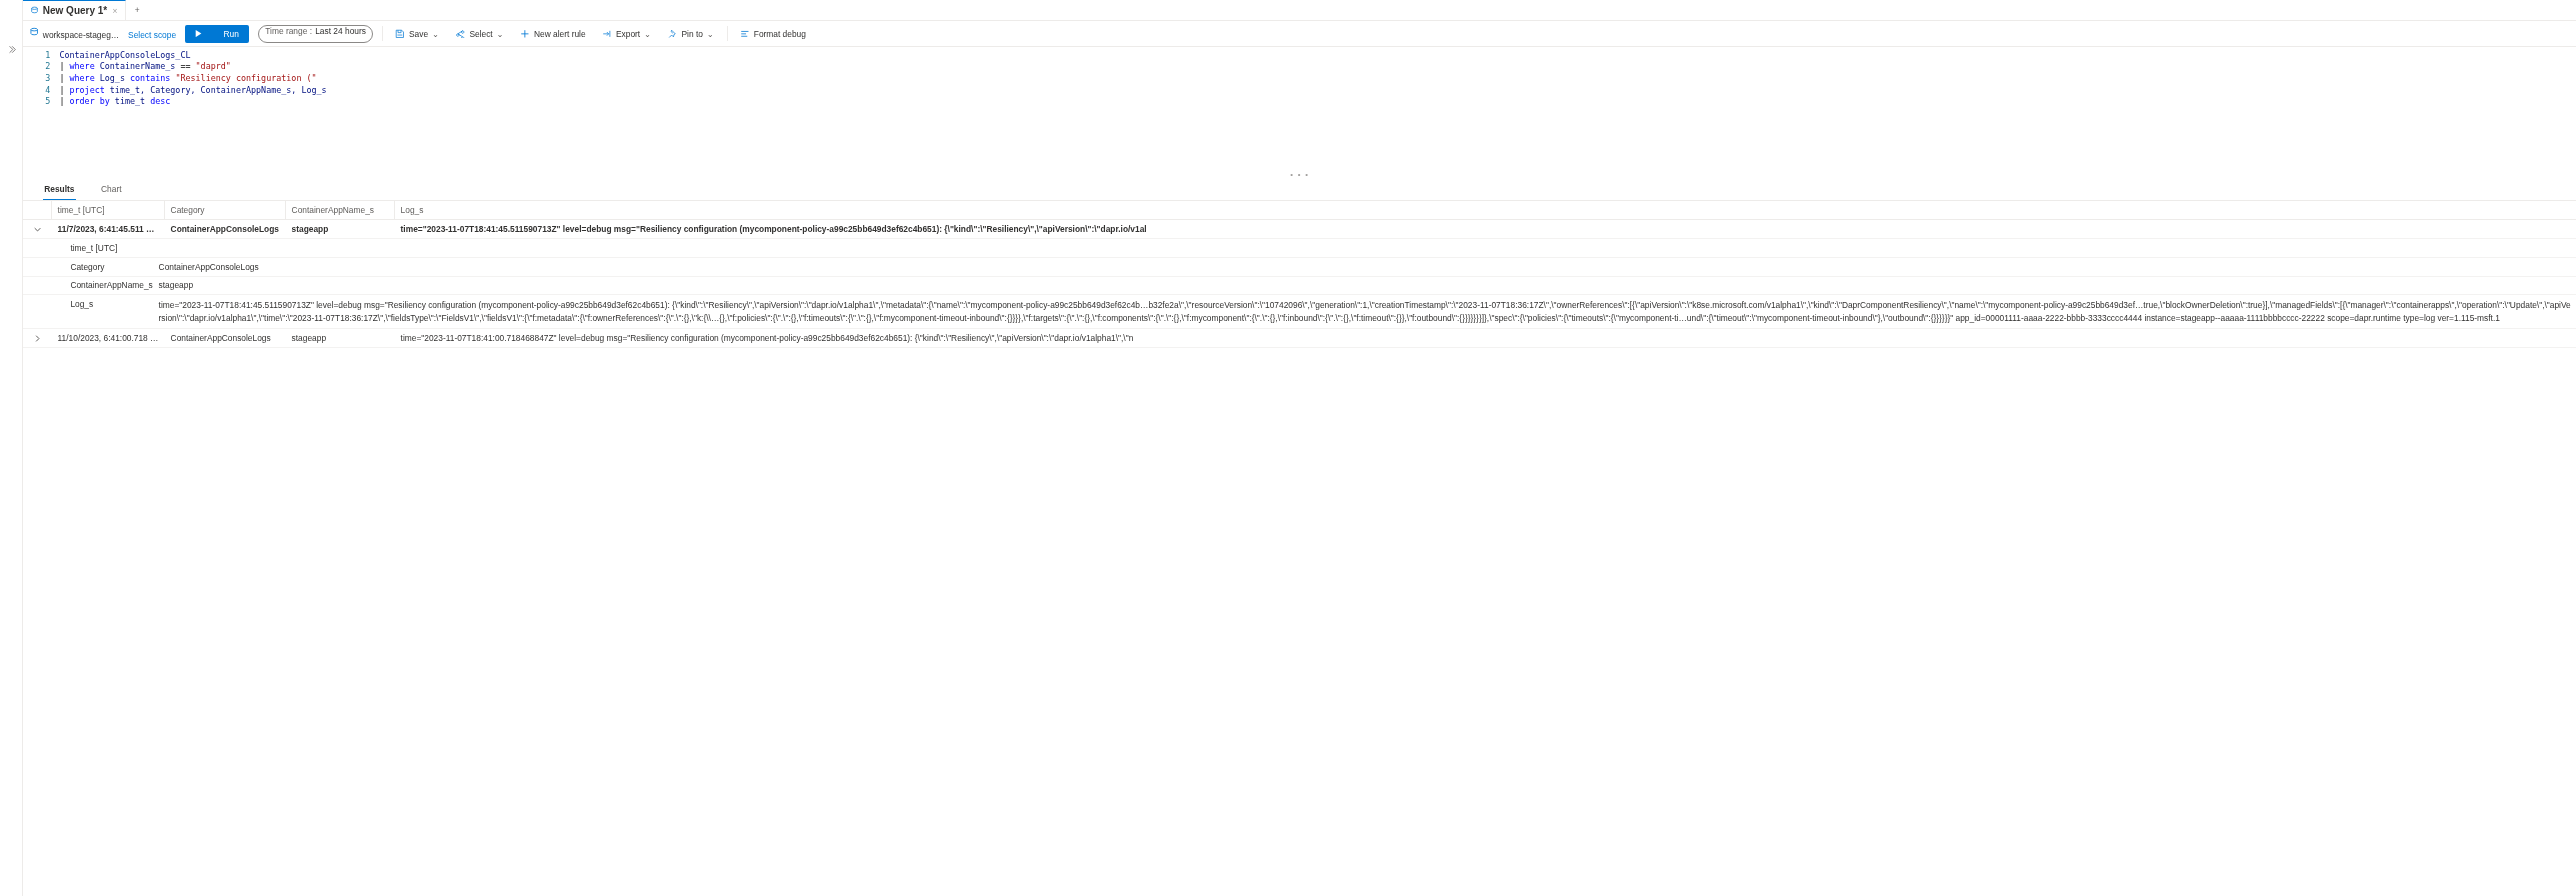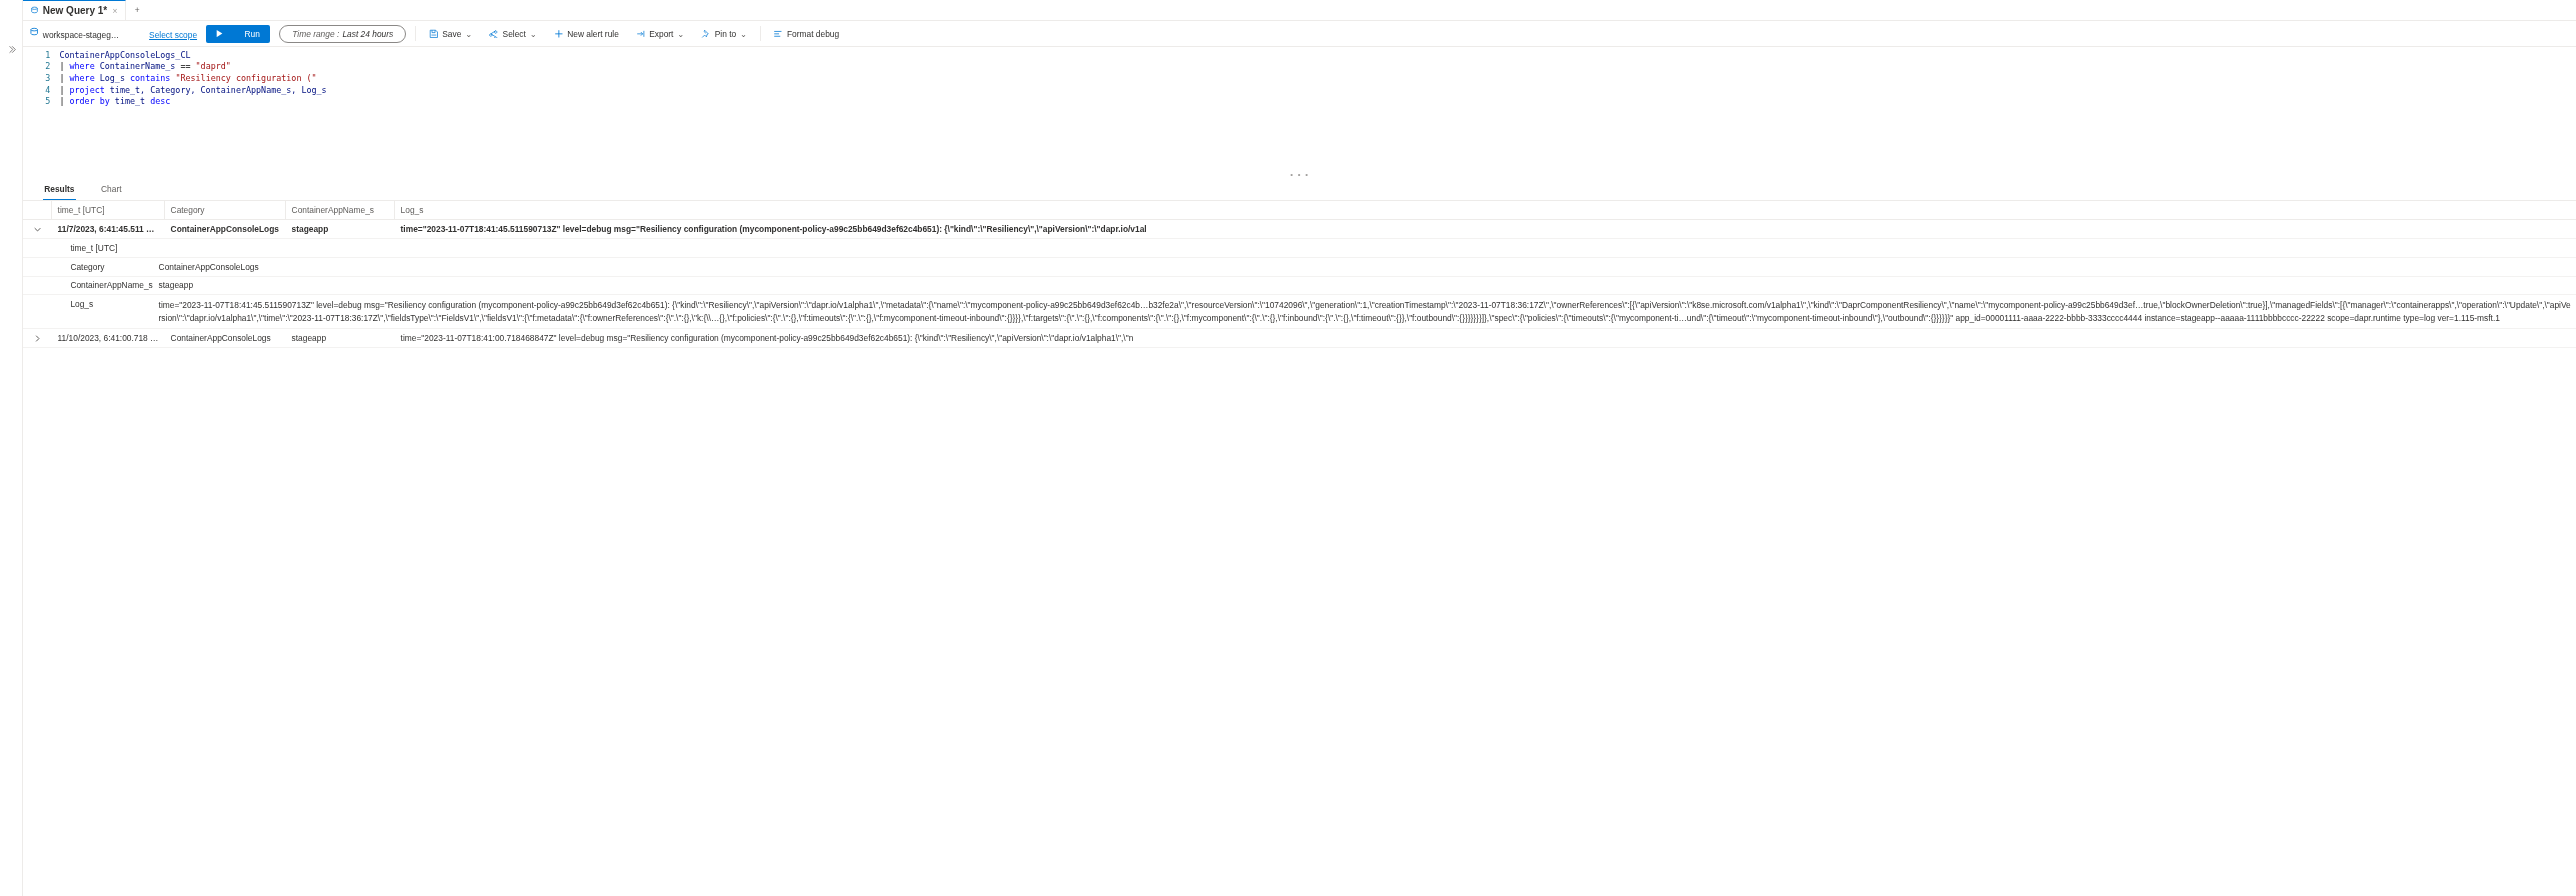--- a/index.html
+++ b/index.html
@@ -18,24 +18,24 @@
   .tabbar { height: 21px; display:flex; align-items:stretch; border-bottom: 0.6px solid #edebe9; }
   .tab { display:flex; align-items:center; gap:3.9px; padding: 0 6.5px; border-right:0.6px solid #edebe9; background:#fff; }
   .tab.active { border-top: 1.3px solid #0078d4; }
   .tab-icon { color:#0078d4; display:flex; }
   .tab-title { font-size: 10px; color:#323130; font-weight:600; }
   .tab-close { color:#a19f9d; font-size:8.4px; cursor:pointer; padding:0 1.3px; }
   .tab-add { width: 22px; display:flex; align-items:center; justify-content:center; color:#605e5c; cursor:pointer; }
   
   .toolbar { height: 26px; display:flex; align-items:center; gap:9px; padding: 0 5.2px; border-bottom:0.6px solid #edebe9; }
   .ws-scope { display:flex; align-items:flex-end; gap:3.9px; color:#323130; }
-  .ws-scope .scope-link { color:#0078d4; cursor:pointer; margin-left:26px;text-decoration:underline; }
+  .ws-scope .scope-link { color:#0078d4; cursor:pointer; margin-left:5px; }
   .run-btn { background:#0078d4; color:#fff; border:none; height:18px; padding:0 10.4px; border-radius:1.9px; display:flex; align-items:center; gap:21px; font-size:8.4px; cursor:pointer; }
   .run-btn svg { fill:#fff; }
-  .timerange { height:18px; border:0.6px solid #8a8886; border-radius:9px; display:flex; align-items:center; padding:0 12px; gap:3.2px; color:#323130; cursor:pointer;font-style:italic; }
+  .timerange { height:18px; border:0.6px solid #8a8886; border-radius:9px; display:flex; align-items:flex-start; padding:0 6px; gap:3.2px; color:#323130; cursor:pointer; }
   .timerange .tr-label { color:#605e5c; }
   .tool-btn { display:flex; align-items:center; gap:3.9px; color:#323130; cursor:pointer; padding:2.6px 3.9px; }
   .tool-btn .chev { color:#605e5c; }
   .tool-btn svg { stroke:#0078d4; fill:none; }
   .divider { width:0.6px; height:14.3px; background:#edebe9; }
   
   .editor { display:flex; font-family: Consolas, Menlo, monospace; font-size:8.4px; line-height:11.7px; padding:2.6px 0 3.9px 0; }
   .gutter { width:36px; text-align:right; color:#237893; padding-right:9px; user-select:none; }
   .code { flex:1; white-space:pre; }
   .code .kw { color:#0000ff; }

